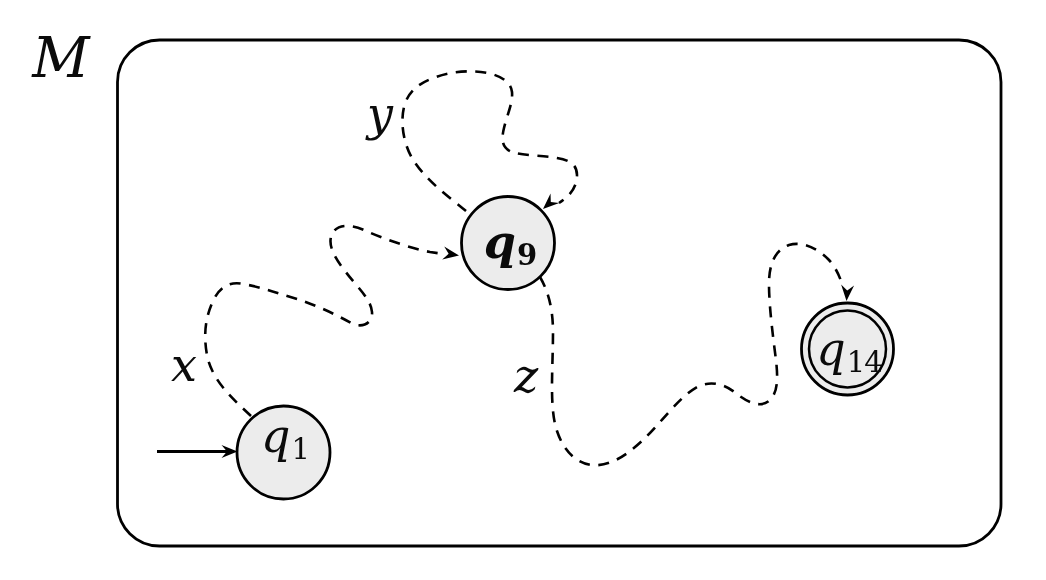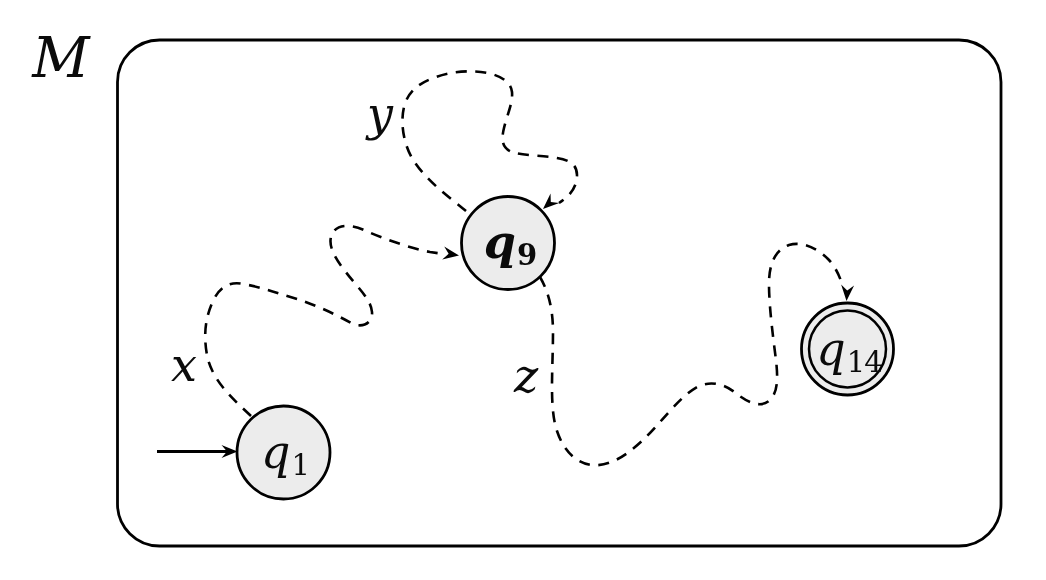--- a/index.html
+++ b/index.html
@@ -33,21 +33,21 @@
     top: 0.24em;
     margin-left: 1px;
     letter-spacing: -1px;
   }
 
   
   #machine-label { left: 61px;  top: 58px;  }
   #label-x       { left: 184px; top: 365px; }
   #label-y       { left: 380px; top: 114px; }
   #label-z       { left: 526px; top: 376px; }
-  #state-label-q1  { left: 285px; top: 452px; }
+  #state-label-q1  { left: 285px; top: 436px; }
   #state-label-q9  { left: 510px; top: 242px; font-weight: bold; }
   #state-label-q13 { left: 849px; top: 349px; }
 </style>
 </head>
 <body>
 
 <div class="diagram">
 
   <svg width="1046" height="580" viewBox="0 0 1046 580">
 

